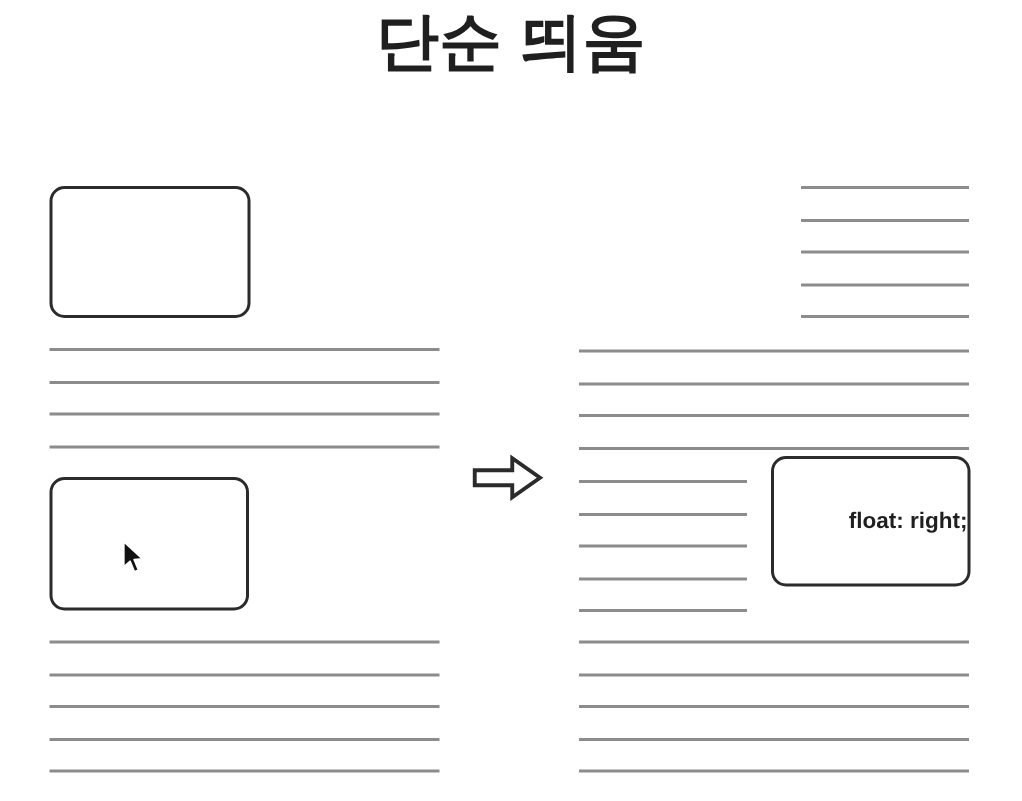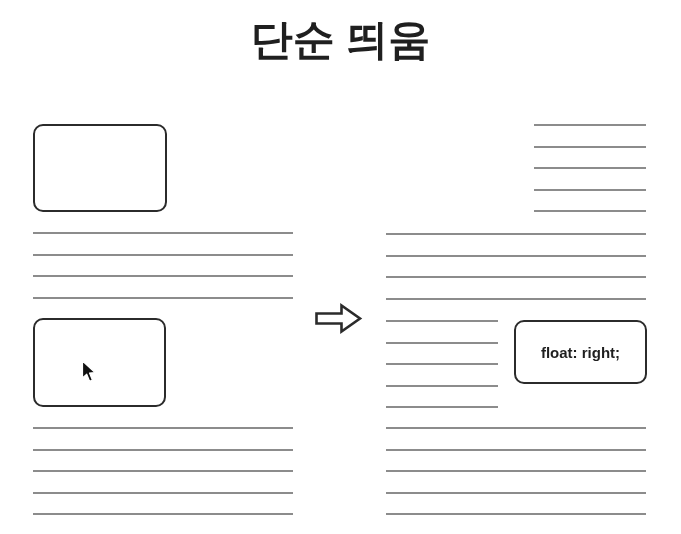--- a/index.html
+++ b/index.html
@@ -7,21 +7,21 @@
   .canvas {
     position: relative;
     width: 681px;
     height: 534px;
     background: var(--background, #ffffff);
     font-family: "Liberation Sans", sans-serif;
     overflow: hidden;
   }
   .title {
     position: absolute;
-    top: 12px;
+    top: 0;
     left: 0;
     width: 100%;
     text-align: center;
     font-size: 42px;
     font-weight: 800;
     color: var(--text, #1f1f1f);
     letter-spacing: 0px;
   }
   .box {
     position: absolute;
@@ -54,21 +54,21 @@
   .lines-before-mid  { left: 33px;  top: 232px; width: 260px; }
   .box-before-bottom { left: 33px;  top: 318px; width: 133px; height: 89px; }
   .lines-before-bot  { left: 33px;  top: 427px; width: 260px; }
   
   .arrow-svg { position: absolute; left: 314px; top: 302px; }
   
   .box-float-left    { left: 387px; top: 123px; width: 131px; height: 89px; }
   .lines-after-tr    { left: 534px; top: 124px; width: 112px; }
   .lines-after-mid   { left: 386px; top: 233px; width: 260px; }
   .lines-after-ml    { left: 386px; top: 320px; width: 112px; }
-  .box-float-right   { left: 514px; top: 320px; width: 133px; height: 64px; }
+  .box-float-right   { left: 514px; top: 304px; width: 133px; height: 87px; justify-content: flex-end; }
   .lines-after-bot   { left: 386px; top: 427px; width: 260px; }
   
   .cursor { position: absolute; left: 46px; top: 40px; }
 </style>
 </head>
 <body>
 
 <div class="canvas" style="--background: #ffffff; --box-border: #2b2b2b; --line: #8c8c8c; --text: #1f1f1f;">
 
   <h1 class="title">단순 띄움</h1>

